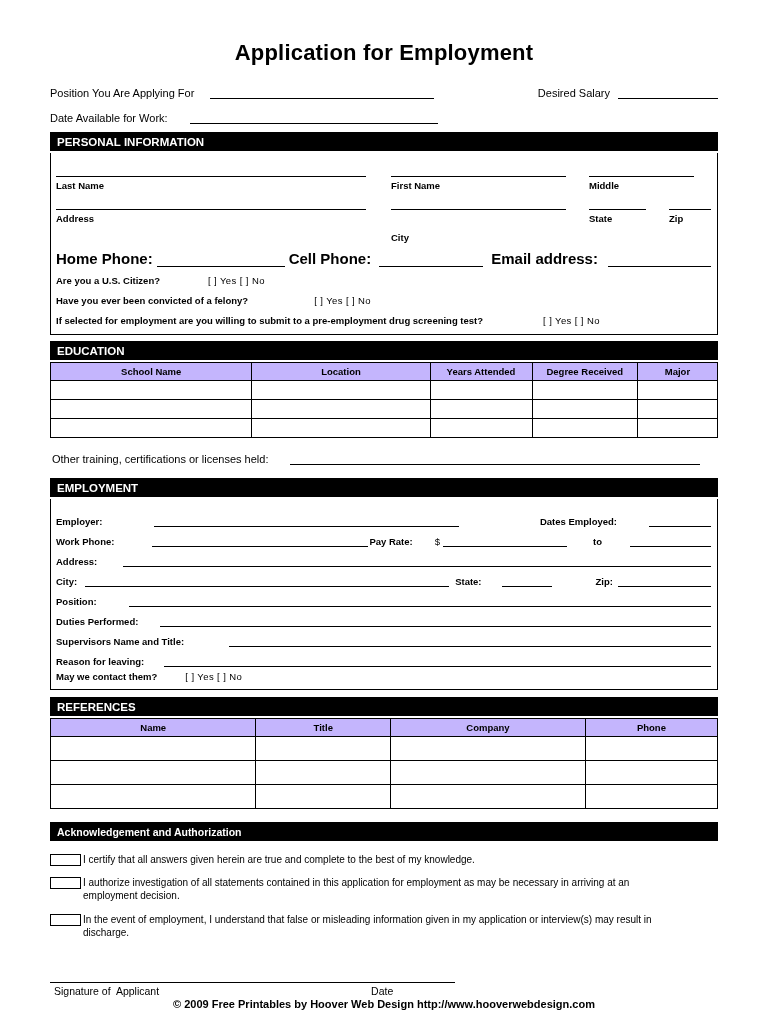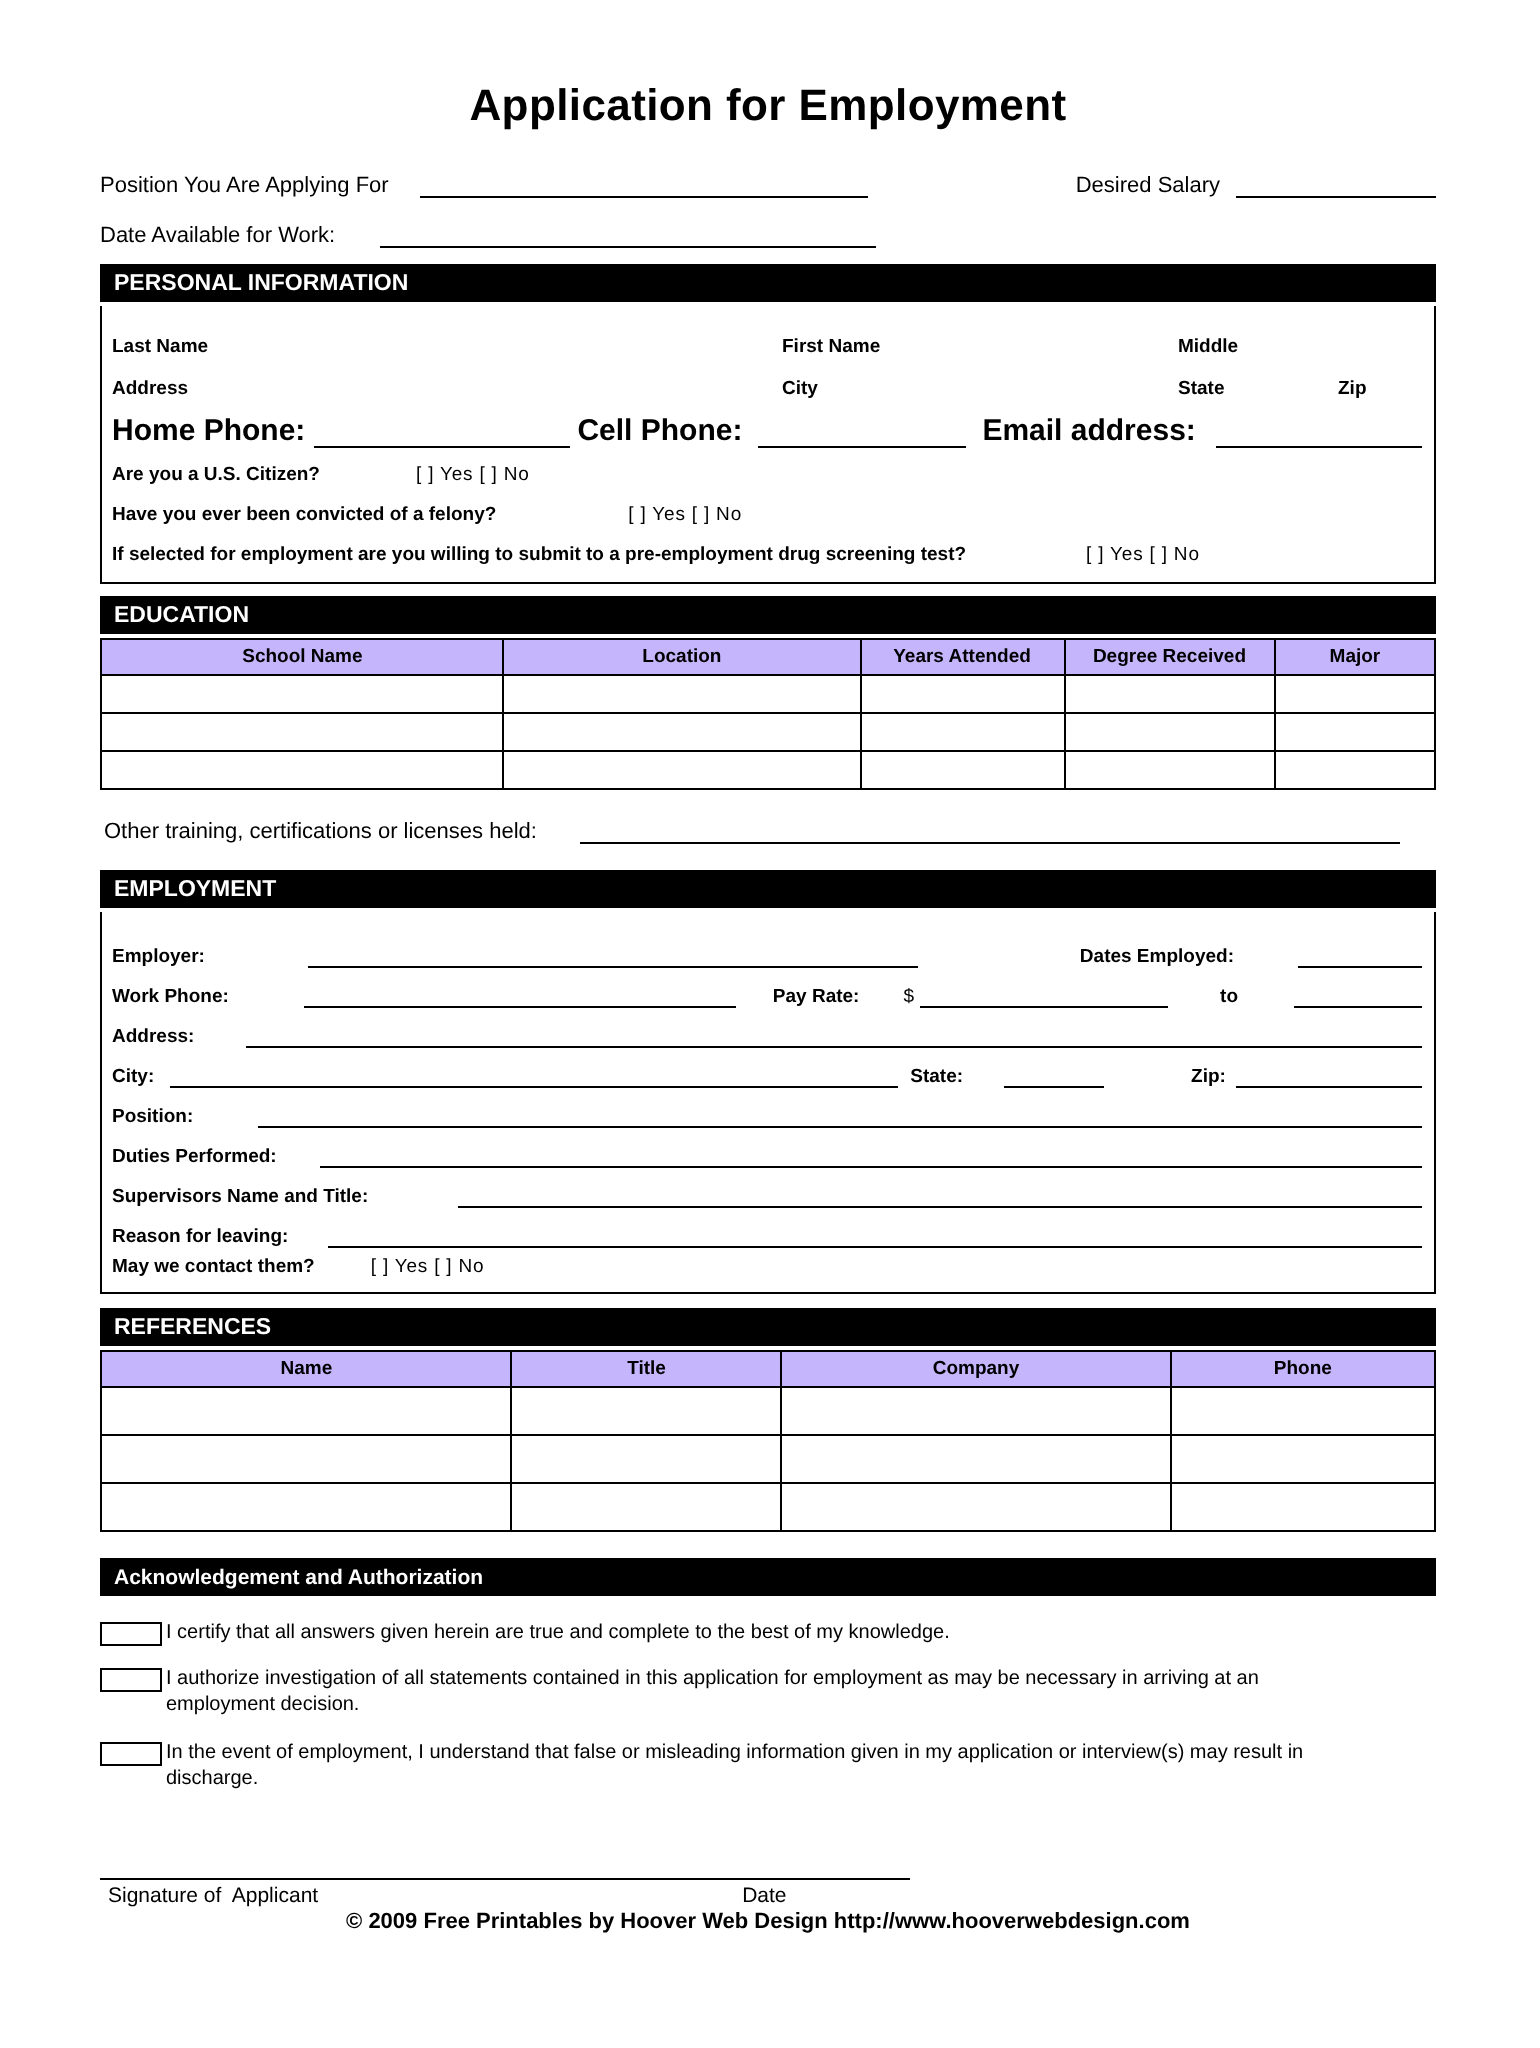--- a/index.html
+++ b/index.html
@@ -18,21 +18,21 @@
     background:#000; color:#fff; font-weight:bold; font-size:11.5px;
     padding:3px 6px 3px 6px; height:19px; line-height:13px; border:1px solid #000;
   }
   .bar.mixed { font-size:10.5px; }
 
   .boxed { border-left:1.5px solid #000; border-right:1.5px solid #000; border-bottom:1.5px solid #000; margin-top:2px; }
   .pbox { padding:12px 6px 4px 5px; }
   .ebox { padding:8px 6px 3px 5px; }
 
   .write-row { display:flex; margin-bottom:5px; }
-  .wf { display:flex; flex-direction:row; }
+  .wf { display:flex; flex-direction:column; }
   .wf .wtop { border-bottom:1.5px solid #000; height:12px; }
   .wf .wlabel { font-weight:bold; font-size:9.5px; padding-top:3px; height:16px; }
 
   .frow { display:flex; align-items:flex-end; font-size:15px; height:17px; margin-bottom:3px;text-align:center; }
   .frow .lbl { font-weight:bold; white-space:nowrap; }
   .qrow { display:flex; align-items:center; font-size:9.5px; height:20px; }
   .yesno { white-space:pre; letter-spacing:0.4px; }
 
   table { width:100%; border-collapse:collapse; table-layout:fixed; border:1.5px solid #000; }
   th { background:#c4b5fd; font-size:9.5px; font-weight:bold; border:1px solid #000; height:18px; padding:0 2px; }
@@ -94,21 +94,21 @@
         <span class="wtop"></span>
         <span class="wlabel">Middle</span>
       </div>
     </div>
 
     <div class="write-row">
       <div class="wf" style="width:310px; margin-right:25px;">
         <span class="wtop"></span>
         <span class="wlabel">Address</span>
       </div>
-      <div class="wf" style="width:175px; margin-right:23px;">
+      <div class="wf" style="width:175px; margin-right:23px;gap:19px;">
         <span class="wtop"></span>
         <span class="wlabel">City</span>
       </div>
       <div class="wf" style="width:57px; margin-right:23px;">
         <span class="wtop"></span>
         <span class="wlabel">State</span>
       </div>
       <div class="wf flex1">
         <span class="wtop"></span>
         <span class="wlabel">Zip</span>
@@ -195,21 +195,21 @@
     <div class="emp-row">
       <span class="lbl">Employer:</span>
       <span class="wline" style="width:305px; margin-left:52px;"></span>
       <span class="lbl" style="margin-left:auto;">Dates Employed:</span>
       <span class="wline" style="width:62px; margin-left:32px;"></span>
     </div>
 
     <div class="emp-row">
       <span class="lbl">Work Phone:</span>
       <span class="wline" style="width:216px; margin-left:38px;"></span>
-      <span class="lbl" style="margin-left:18px;">Pay Rate:</span>
+      <span class="lbl" style="margin-left:1px;">Pay Rate:</span>
       <span style="margin-left:22px;">$</span>
       <span class="wline" style="width:124px; margin-left:3px;"></span>
       <span class="lbl" style="margin-left:26px;">to</span>
       <span class="wline flex1" style="margin-left:28px;"></span>
     </div>
 
     <div class="emp-row">
       <span class="lbl">Address:</span>
       <span class="wline flex1" style="margin-left:26px;"></span>
     </div>

